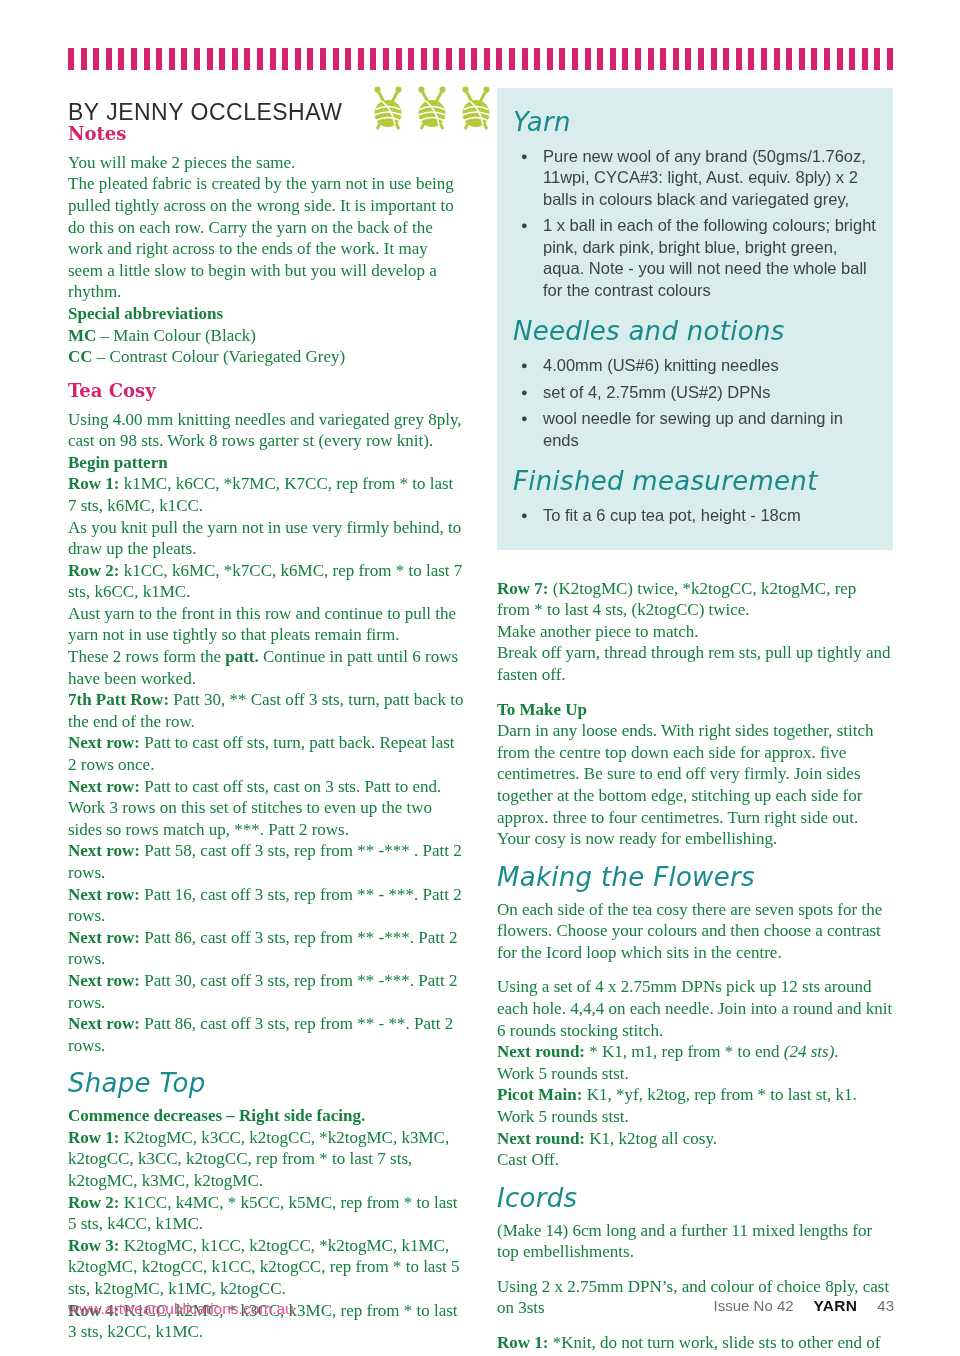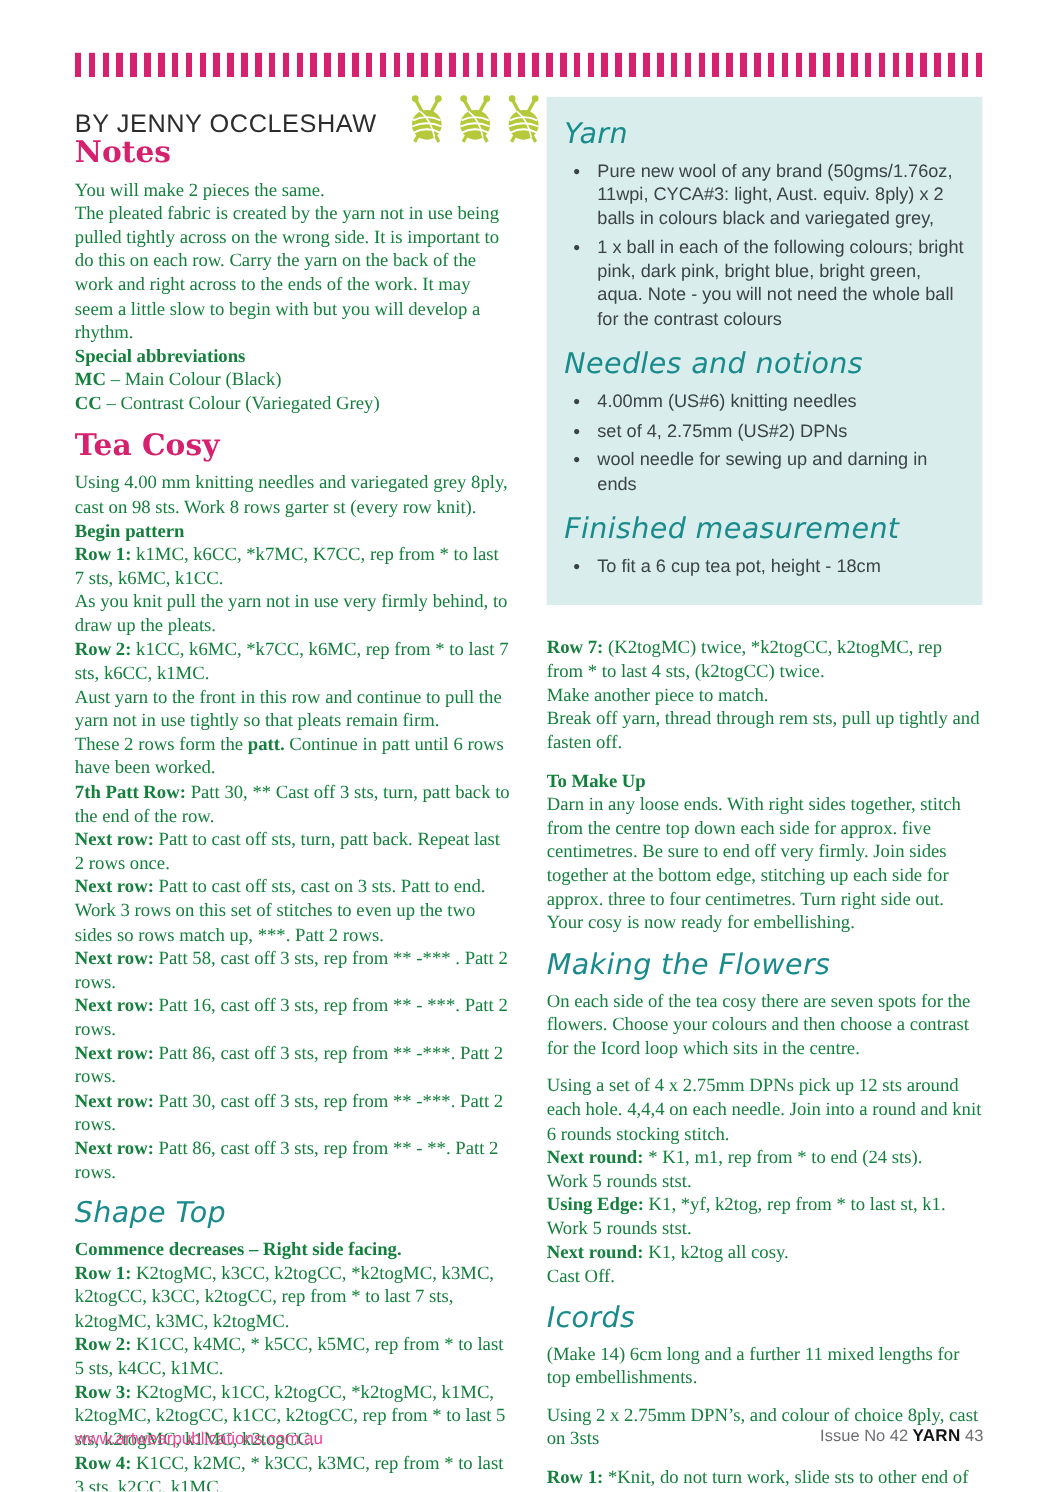--- a/index.html
+++ b/index.html
@@ -13,46 +13,46 @@
   .icons{display:flex;gap:4px;margin-left:26px;}
   .yarn-icon{width:40px;height:48px;color:var(--icon_green);}
   .yarn-icon svg{width:100%;height:100%;}
 
   
   .col-left{position:absolute;left:68px;top:124px;width:398px;}
   .col-right{position:absolute;left:497px;top:88px;width:396px;}
 
   
   .h1{font-family:"DejaVu Serif", serif;font-weight:700;color:var(--pink);
-      font-size:27px;line-height:1.1;margin:18px 0 8px;}
+      font-size:18px;line-height:1.1;margin:18px 0 8px;}
   .hs{font-family:"DejaVu Sans", cursive, sans-serif;font-style:italic;font-weight:400;
       color:var(--teal);font-size:26px;line-height:1.15;margin:20px 0 6px;letter-spacing:0.3px;}
   .col-left > :first-child, .col-right-blocks > :first-child, .infobox > :first-child{margin-top:0;}
 
   
   .para{margin:0;font-size:17px;line-height:21.6px;color:#15803d;}
   .para .b{font-weight:700;}
-  .para .i{}
+  .para .i{font-style:italic;}
   .gap{margin-top:13px;}
 
   
   .infobox{background:var(--box_bg);padding:14px 16px 18px 14px;}
   .infobox .hs{margin:6px 0 8px 2px;}
   .infobox .hs.gap{margin-top:16px;}
   .bullet{display:flex;font-family:"Liberation Sans", sans-serif;font-size:16.5px;
       line-height:21.5px;color:#3c4347;margin:0 0 5px;}
   .bullet .dot{flex:none;width:32px;padding-left:10px;box-sizing:border-box;font-size:15px;}
   .bullet .btxt{flex:1;}
   .col-right-blocks{margin-top:28px;}
 
   
   .footer-left{position:absolute;left:68px;top:1300px;font-family:"Liberation Sans", sans-serif;
       font-size:15.5px;color:#ec4899;}
   .footer-right{position:absolute;right:66px;top:1297px;font-family:"Liberation Sans", sans-serif;
-      font-size:15px;color:#6d6e71;display:flex;gap:4px;align-items:baseline;margin-left:48px;}
+      font-size:15px;color:#6d6e71;display:flex;gap:20px;align-items:baseline;margin-left:48px;}
   .footer-right .brand{font-weight:700;color:#141414;font-size:15.5px;letter-spacing:0.3px;}
 </style>
 </head>
 <body>
 
 <div class="page">
 
   <div class="stripes"></div>
 
   <div class="header-row">
@@ -166,21 +166,21 @@
         <p class="para"><span class="b">Row 7:</span><span> (K2togMC) twice, *k2togCC, k2togMC, rep from * to last 4 sts, (k2togCC) twice.</span></p>
         <p class="para"><span>Make another piece to match.</span></p>
         <p class="para"><span>Break off yarn, thread through rem sts, pull up tightly and fasten off.</span></p>
         <p class="para gap"><span class="b">To Make Up</span></p>
         <p class="para"><span>Darn in any loose ends. With right sides together, stitch from the centre top down each side for approx. five centimetres. Be sure to end off very firmly. Join sides together at the bottom edge, stitching up each side for approx. three to four centimetres. Turn right side out. Your cosy is now ready for embellishing.</span></p>
         <h2 class="hs gap">Making the Flowers</h2>
         <p class="para"><span>On each side of the tea cosy there are seven spots for the flowers. Choose your colours and then choose a contrast for the Icord loop which sits in the centre.</span></p>
         <p class="para gap"><span>Using a set of 4 x 2.75mm DPNs pick up 12 sts around each hole. 4,4,4 on each needle. Join into a round and knit 6 rounds stocking stitch.</span></p>
         <p class="para"><span class="b">Next round:</span><span> * K1, m1, rep from * to end </span><span class="i">(24 sts)</span><span>.</span></p>
         <p class="para"><span>Work 5 rounds stst.</span></p>
-        <p class="para"><span class="b">Using Edge:</span><span> K1, *yf, k2tog, rep from * to last st, k1.</span></p>
+        <p class="para"><span class="b">Picot Main:</span><span> K1, *yf, k2tog, rep from * to last st, k1.</span></p>
         <p class="para"><span>Work 5 rounds stst.</span></p>
         <p class="para"><span class="b">Next round:</span><span> K1, k2tog all cosy.</span></p>
         <p class="para"><span>Cast Off.</span></p>
         <h2 class="hs gap">Icords</h2>
         <p class="para"><span>(Make 14) 6cm long and a further 11 mixed lengths for top embellishments.</span></p>
         <p class="para gap"><span>Using 2 x 2.75mm DPN’s, and colour of choice 8ply, cast on 3sts</span></p>
         <p class="para gap"><span class="b">Row 1:</span><span> *Knit, do not turn work, slide sts to other end of needle and pull yarn firmly behind the work,  rep from * until Icord measures 6cm, or required length.</span></p>
       </div>
   </div>
 

